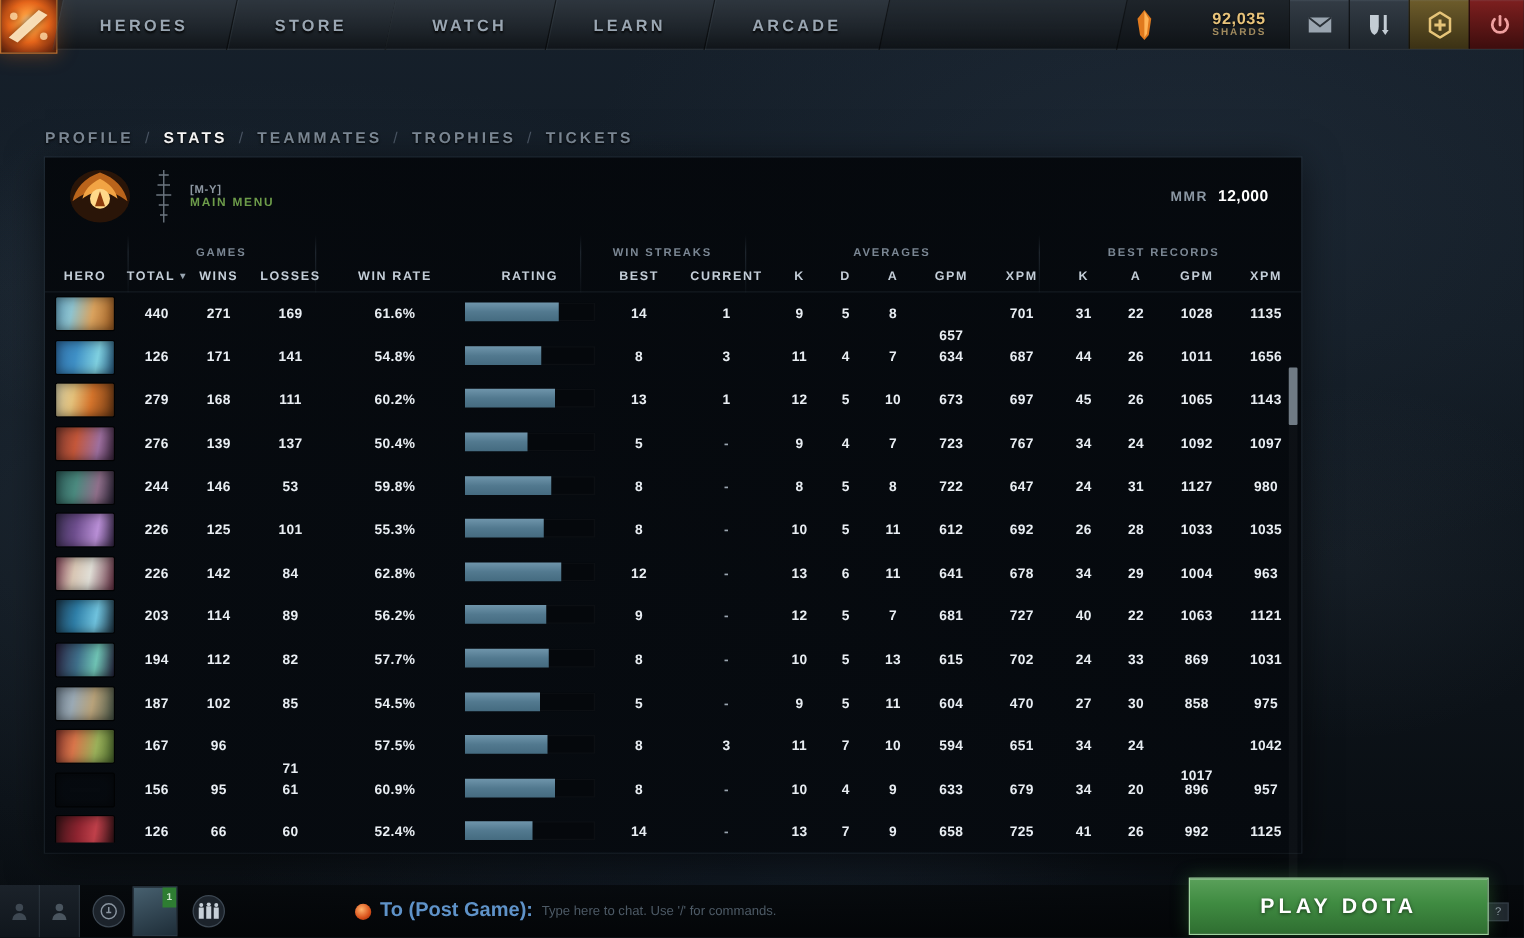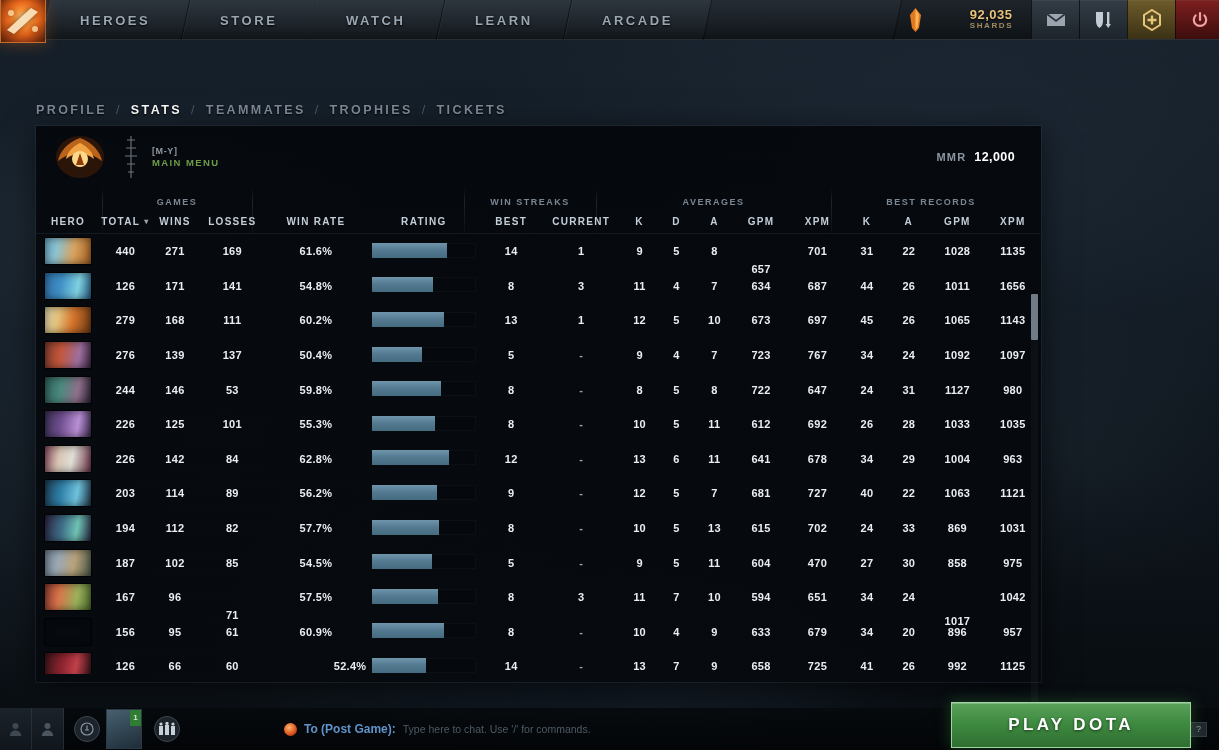--- a/index.html
+++ b/index.html
@@ -161,21 +161,21 @@
     background:linear-gradient(180deg,#1b222a,#10161c); display:flex; align-items:center; justify-content:center;}
   .circ-btn{ width:26px; height:26px; border-radius:50%;
     background:#1c232b; border:1px solid #3c4752; display:flex; align-items:center; justify-content:center; }
   .avatar-chip{ width:36px; height:40px; margin-left:6px; position:relative;
     background:linear-gradient(160deg,#47606f,#1e2d38); border:1px solid #2c3a46; }
   .lvl-badge{ position:absolute; right:0; top:0; width:11px; height:16px;
     background:#2e7d32; color:#cfe8cf; font-size:8px; font-weight:700; text-align:center; line-height:16px; }
   .chat-line{ display:flex; align-items:center; gap:7px; margin-left:104px; }
   .chat-dot{ width:13px; height:13px; border-radius:50%;
     background:radial-gradient(circle at 40% 35%,#ffb36b,#d8501a 60%,#7d2709); }
-  .chat-to{ color:#5f93c9; font-size:12px; font-weight:700; }
+  .chat-to{ color:#5f93c9; font-size:16px; font-weight:700; }
   .chat-ph{ color:#4d5a66; font-size:10.5px; }
   .chat-icons{ margin-left:auto; display:flex; align-items:center; gap:6px; padding-right:12px; }
   .ci{ width:17px; height:15px; background:#20272e; border:1px solid #333c45;
     display:flex; align-items:center; justify-content:center; color:#8e99a4; font-size:9px; }
   .play-btn{
     width:240px; height:46px; margin-right:14px; margin-bottom:0;
     background:linear-gradient(180deg,#5aa05a 0%,#3f8b41 45%,#2f6e31 100%);
     border:1px solid #9fd39f; box-shadow:0 0 14px rgba(70,160,70,.35), inset 0 1px 0 rgba(255,255,255,.25);
     display:flex; align-items:center; justify-content:center;
     color:#fff; font-size:17px; font-weight:700; letter-spacing:3.4px;
@@ -585,21 +585,21 @@
           <div class="cell" style="width: 56px;">896</div>
           <div class="cell" style="width: 58px;">957</div>
         </div>
         <div class="row">
           <div class="cell hero-cell" style="width: 66px;">
             <div class="portrait" style="background: linear-gradient(100deg, rgb(58, 20, 24) 0%, rgb(142, 36, 48) 38%, rgb(192, 64, 74) 66%, rgb(46, 16, 20) 100%);"></div>
           </div>
           <div class="cell" style="width: 52px;">126</div>
           <div class="cell" style="width: 50px;">66</div>
           <div class="cell" style="width: 68px;">60</div>
-          <div class="cell" style="width: 104px; text-align: right;">52.4%</div>
+          <div class="cell" style="width: 104px;">52.4%</div>
           <div class="cell" style="width: 118px;"><div class="bar-track" style="width: 104px;"><div class="bar-fill" style="width: 52%;"></div></div></div>
           <div class="cell" style="width: 62px;">14</div>
           <div class="cell dim" style="width: 82px;">-</div>
           <div class="cell" style="width: 38px;">13</div>
           <div class="cell" style="width: 38px;">7</div>
           <div class="cell" style="width: 40px;">9</div>
           <div class="cell" style="width: 56px;">658</div>
           <div class="cell" style="width: 60px;">725</div>
           <div class="cell" style="width: 42px;">41</div>
           <div class="cell" style="width: 44px;">26</div>

